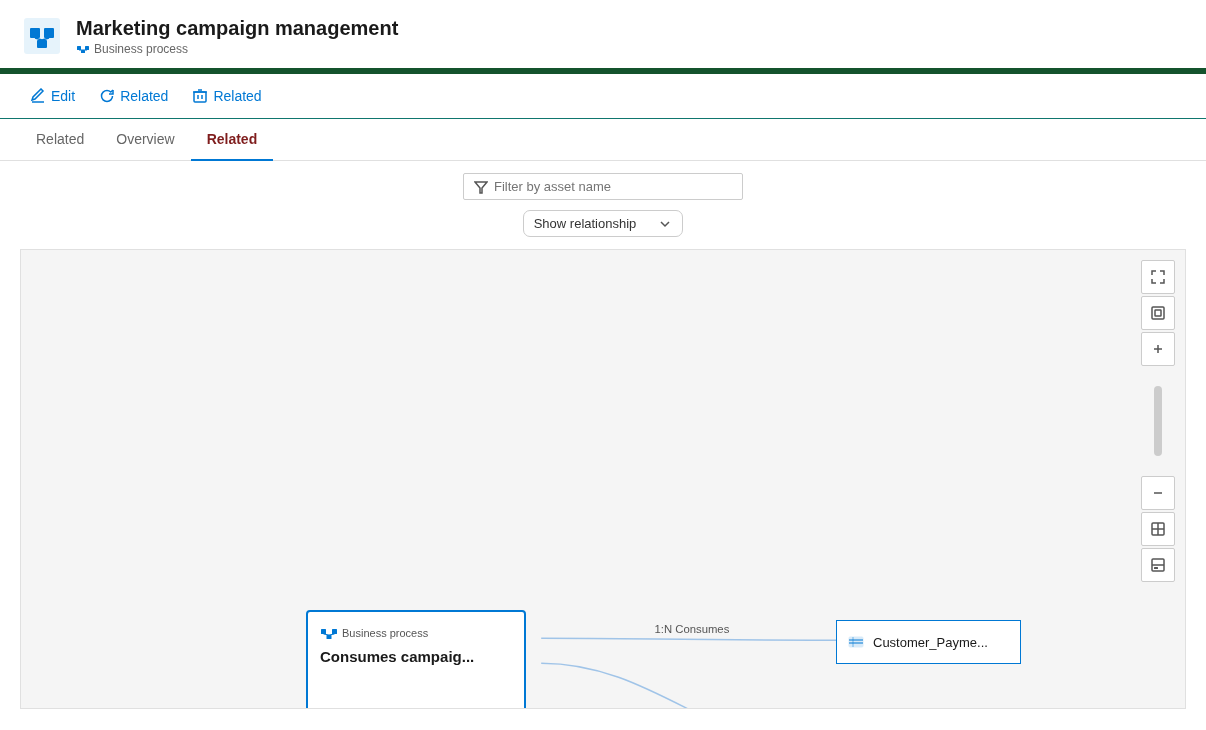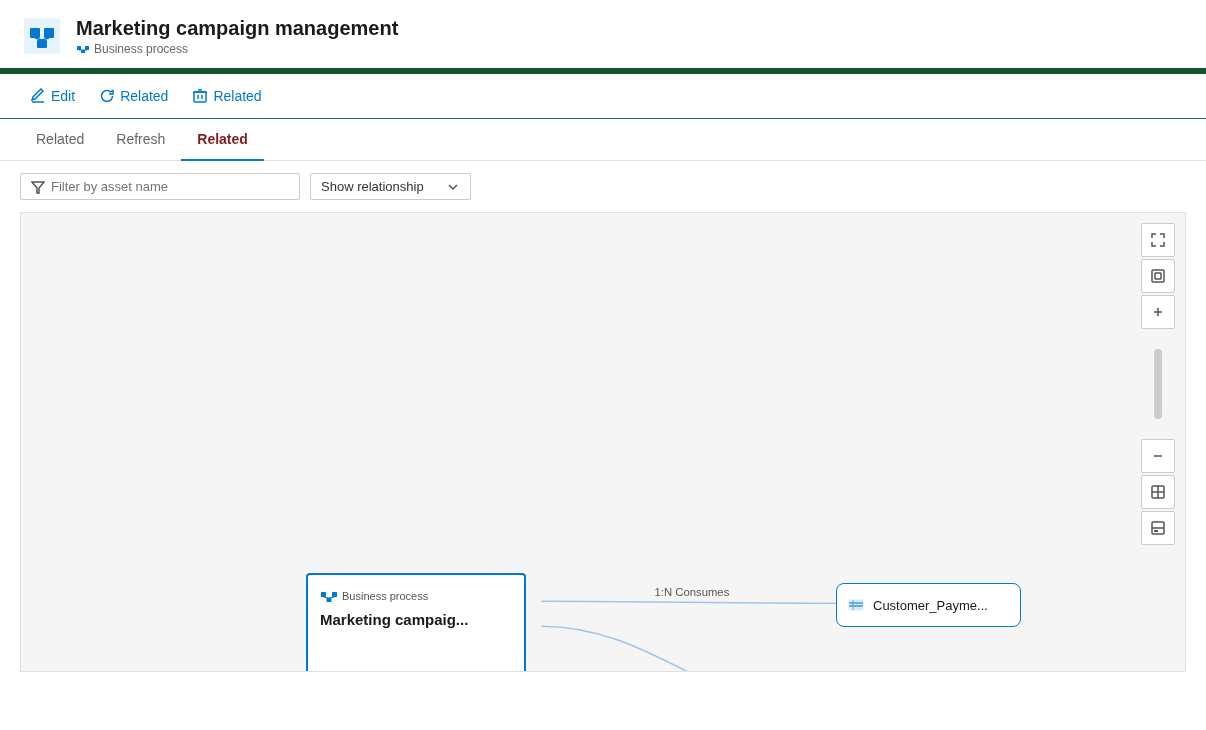--- a/index.html
+++ b/index.html
@@ -11,41 +11,41 @@
     .header-subtitle { font-size: 12px; color: #666; display: flex; align-items: center; gap: 4px; margin-top: 2px; }
 
     .toolbar { display: flex; align-items: center; padding: 8px 20px; border-bottom: 1px solid #0f766e; gap: 4px; }
     .toolbar-btn { display: flex; align-items: center; gap: 5px; padding: 6px 10px; border: none; background: transparent; cursor: pointer; color: #0078d4; font-size: 14px; border-radius: 2px; }
     .toolbar-btn svg { width: 16px; height: 16px; }
 
     .tabs { display: flex; padding: 0 20px; border-bottom: 1px solid #e0e0e0; }
     .tab { padding: 12px 16px; cursor: pointer; font-size: 14px; color: #666; border-bottom: 2px solid transparent; margin-bottom: -1px; }
     .tab.active { color: #7f1d1d; border-bottom: 2px solid #0078d4; font-weight: 600; }
 
-    .filter-bar { display: flex; align-items: center; gap: 10px; padding: 12px 20px; }
+    .filter-bar { display: flex; align-items: center; gap: 10px; padding: 12px 20px; flex-direction: column; }
     .filter-input { display: flex; align-items: center; gap: 6px; border: 1px solid #ccc; border-radius: 2px; padding: 5px 10px; width: 280px; background: #fff; }
     .filter-input input { border: none; outline: none; font-size: 13px; color: #555; width: 100%; background: transparent; }
     .filter-input svg { color: #555; flex-shrink: 0; }
-    .relationship-dropdown { display: flex; align-items: center; gap: 22px; border: 1px solid #ccc; border-radius: 2px; padding: 5px 10px; cursor: pointer; min-width: 160px; background: #fff; }
+    .relationship-dropdown { display: flex; align-items: center; gap: 22px; border: 1px solid #ccc; border-radius: 7px; padding: 5px 10px; cursor: pointer; min-width: 160px; background: #fff; }
     .relationship-dropdown span { flex: 1; font-size: 13px; }
 
     .diagram-area { margin: 0 20px 20px 20px; border: 1px solid #e0e0e0; background: #f5f5f5; position: relative; height: 460px; overflow: hidden; }
 
     .diagram-controls { position: absolute; right: 10px; top: 10px; display: flex; flex-direction: column; gap: 2px; z-index: 10; }
     .ctrl-btn { width: 34px; height: 34px; background: #fff; border: 1px solid #ccc; border-radius: 2px; display: flex; align-items: center; justify-content: center; cursor: pointer; font-size: 16px; color: #555; }
 
     
     .diagram-canvas { position: absolute; top: 0; left: 0; width: 100%; height: 100%; }
 
     
     .node-main { position: absolute; left: 285px; top: 360px; width: 220px; height: 105px; background: #fff; border: 2px solid #0078d4; border-radius: 4px; padding: 12px; }
     .node-type { font-size: 11px; color: #555; display: flex; align-items: center; gap: 4px; margin-bottom: 6px; }
     .node-name { font-size: 15px; font-weight: 700; color: #1a1a1a; }
 
-    .node-customer-1 { position: absolute; left: 815px; top: 370px; width: 185px; height: 44px; background: #fff; border: 1px solid #0078d4; border-radius: 8px; display: flex; align-items: center; padding: 0 10px; gap: 8px; }
+    .node-customer-1 { position: absolute; left: 815px; top: 370px; width: 185px; height: 44px; background: #fff; border: 1px solid #0078d4; border-radius: 0; display: flex; align-items: center; padding: 0 10px; gap: 8px; }
     .node-customer-label { font-size: 13px; color: #1a1a1a; font-weight: 500; overflow: hidden; text-overflow: ellipsis; white-space: nowrap; }
 
     
     .bp-icon { width: 18px; height: 18px; }
     .db-icon { width: 18px; height: 18px; }
   </style>
 </head>
 <body>
 
 <div class="header">
@@ -99,21 +99,21 @@
     </svg>
     <span>Related</span>
   </button>
 </div>
 
 <div class="tabs">
   <div class="tab">
     <span>Related</span>
   </div>
   <div class="tab">
-    <span>Refresh</span>
+    <span>Overview</span>
   </div>
   <div class="tab active">
     <span>Related</span>
   </div>
 </div>
 
 <div class="filter-bar">
   <div class="filter-input">
     <svg width="14" height="14" viewBox="0 0 14 14" fill="none" stroke="#555" stroke-width="1.5">
       <polygon points="1,2 13,2 8,8 8,13 6,13 6,8"></polygon>
@@ -144,21 +144,21 @@
     <div class="node-type">
       <svg class="bp-icon" viewBox="0 0 18 18" fill="none">
         <rect x="1" y="5" width="5" height="5" rx="0.5" fill="#0078d4"></rect>
         <rect x="12" y="5" width="5" height="5" rx="0.5" fill="#0078d4"></rect>
         <rect x="6.5" y="11" width="5" height="4" rx="0.5" fill="#0078d4"></rect>
         <line x1="3.5" y1="10" x2="9" y2="11" stroke="#0078d4" stroke-width="1"></line>
         <line x1="14.5" y1="10" x2="9" y2="11" stroke="#0078d4" stroke-width="1"></line>
       </svg>
       <span>Business process</span>
     </div>
-    <div class="node-name">Marketing campaig...</div>
+    <div class="node-name">Consumes campaig...</div>
   </div>
 
   <div class="node-customer-1">
     <svg class="db-icon" viewBox="0 0 18 18" fill="none">
       <rect x="2" y="4" width="14" height="10" rx="1" fill="#0078d4" opacity="0.15" stroke="#0078d4" stroke-width="1"></rect>
       <line x1="2" y1="7" x2="16" y2="7" stroke="#0078d4" stroke-width="1"></line>
       <line x1="2" y1="10" x2="16" y2="10" stroke="#0078d4" stroke-width="1"></line>
       <line x1="6" y1="4" x2="6" y2="14" stroke="#0078d4" stroke-width="0.5"></line>
     </svg>
     <span class="node-customer-label">Customer_Payme...</span>

